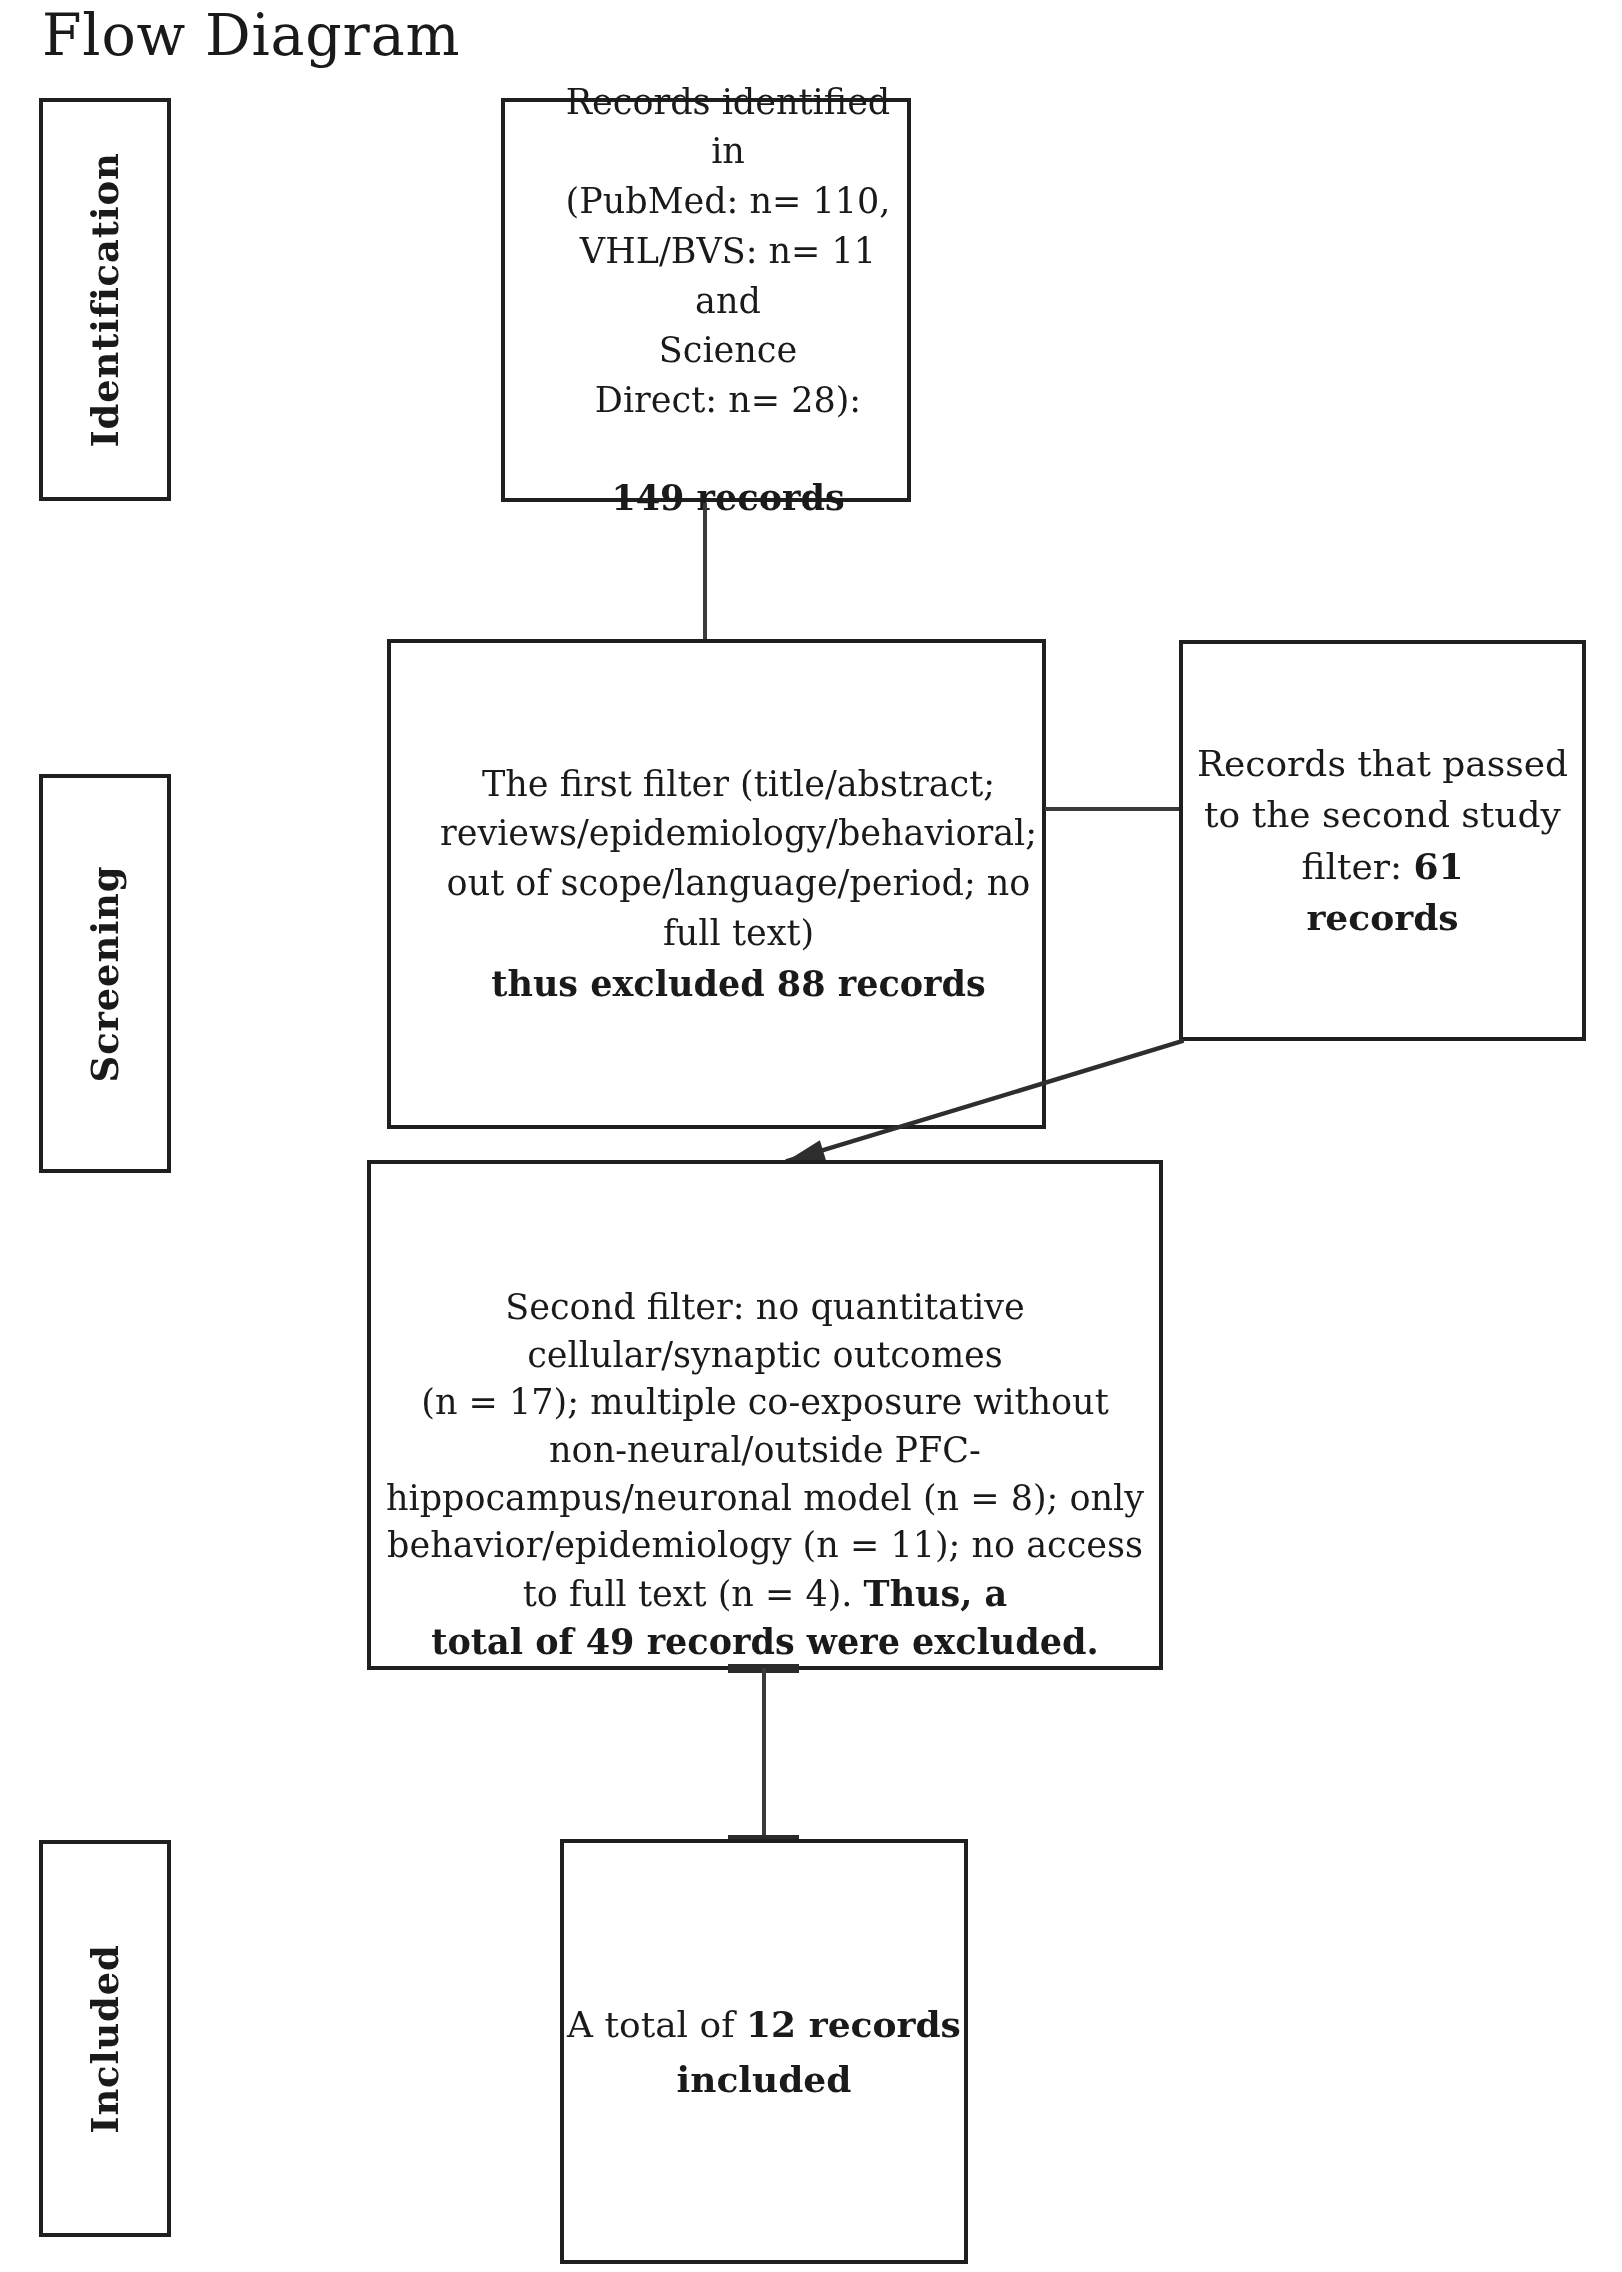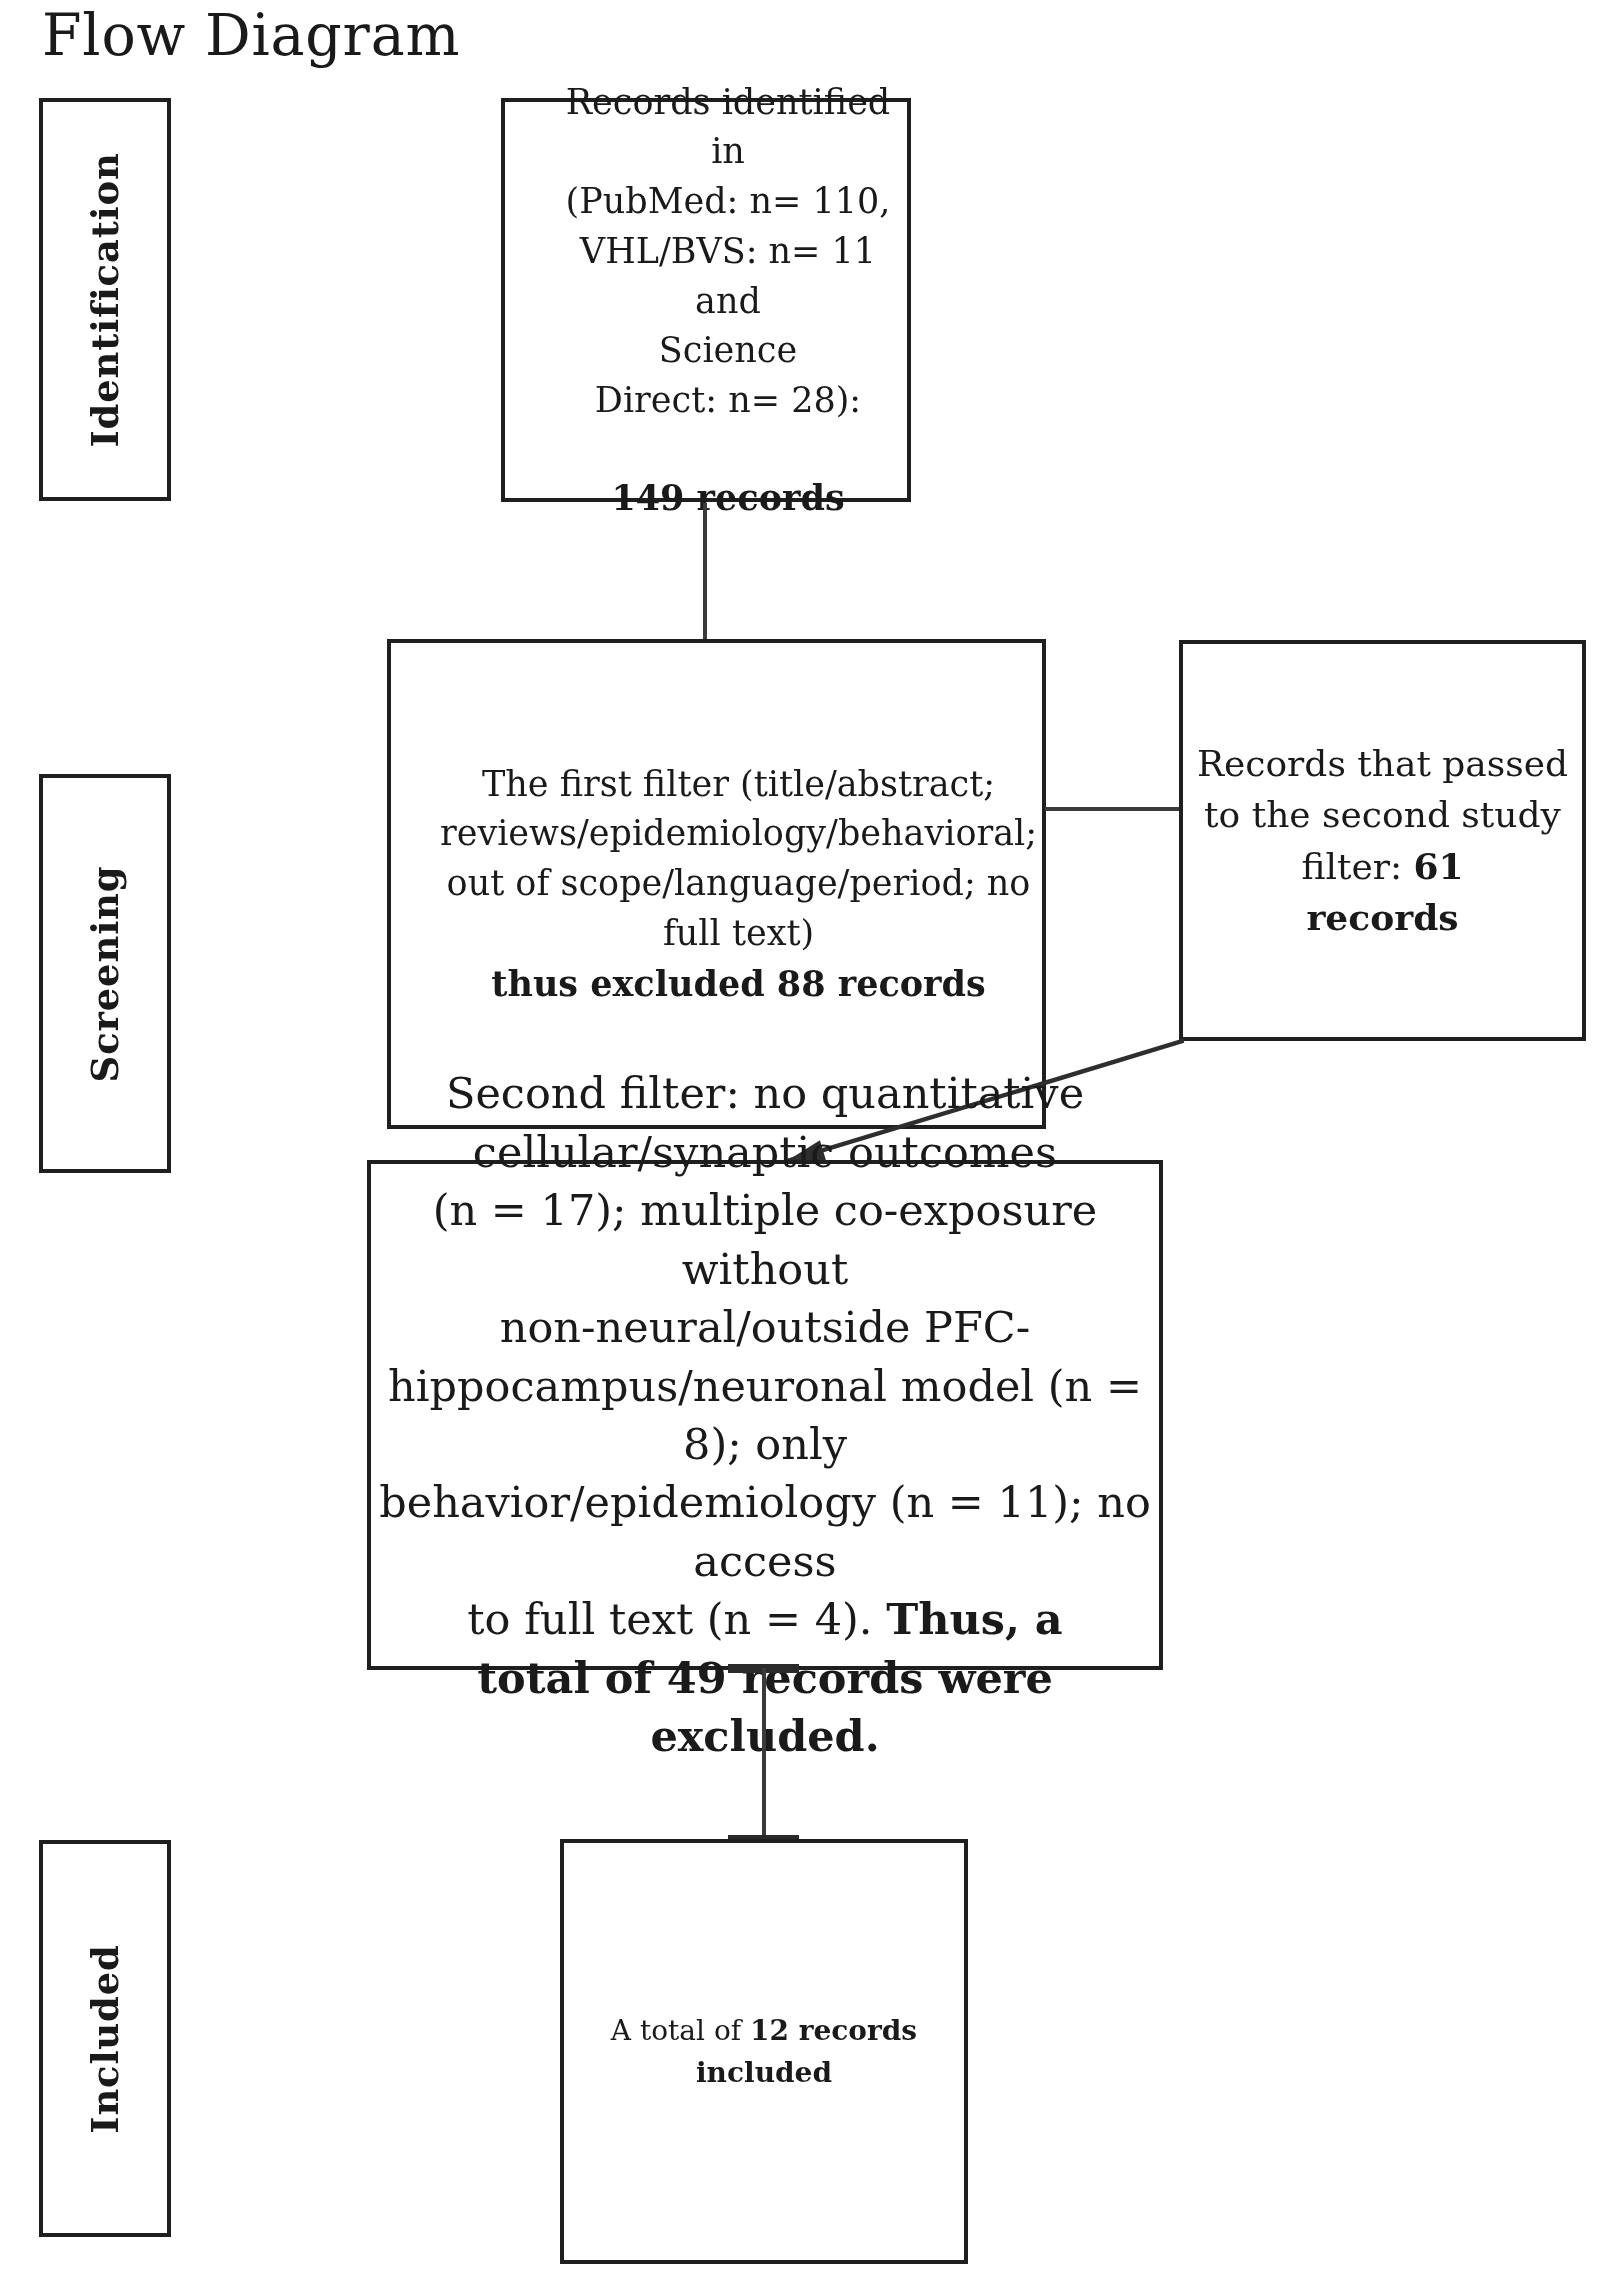--- a/index.html
+++ b/index.html
@@ -29,21 +29,21 @@
     text-align: center;
   }
   .side-label {
     font-weight: bold;
     font-size: 37px;
     white-space: nowrap;
     transform: rotate(-90deg);
     letter-spacing: 0.8px;
   }
   .flowtext { font-size: 35px; line-height: 1.42; padding-left: 44px; }
-  .flowtext-tight { font-size: 43px; line-height: 1.36; }
+  .flowtext-tight { font-size: 35px; line-height: 1.36; justify-content: flex-end; }
   .b { font-weight: bold; }
   .total-gap { margin-top: 47px; }
   .vline, .hline, .cap {
     position: absolute;
     background: #3a3a3a;
   }
   .cap { background: #2a2a2a; }
   .diag-svg { position: absolute; left: 758px; top: 1023px; }
 </style>
 </head>
@@ -104,17 +104,17 @@
   <div>hippocampus/neuronal model (n = 8); only</div>
   <div>behavior/epidemiology (n = 11); no access</div>
   <div><span>to full text (n = 4). </span><span class="b">Thus, a</span></div>
   <div class="b">total of 49 records were excluded.</div>
 </div>
 
 <div class="cap" style="left:728px; top:1664px; width:71px; height:9px;"></div>
 <div class="vline" style="left:762px; top:1668px; width:4px; height:171px;"></div>
 <div class="cap" style="left:728px; top:1835px; width:71px; height:9px;"></div>
 
-<div class="box" style="left:560px; top:1839px; width:408px; height:425px; font-size:28px; line-height:1.5;">
+<div class="box" style="left:560px; top:1839px; width:408px; height:425px; font-size:36px; line-height:1.5;">
   <div><span>A total of </span><span class="b">12 records</span></div>
   <div class="b">included</div>
 </div>
 
 
 </body></html>

